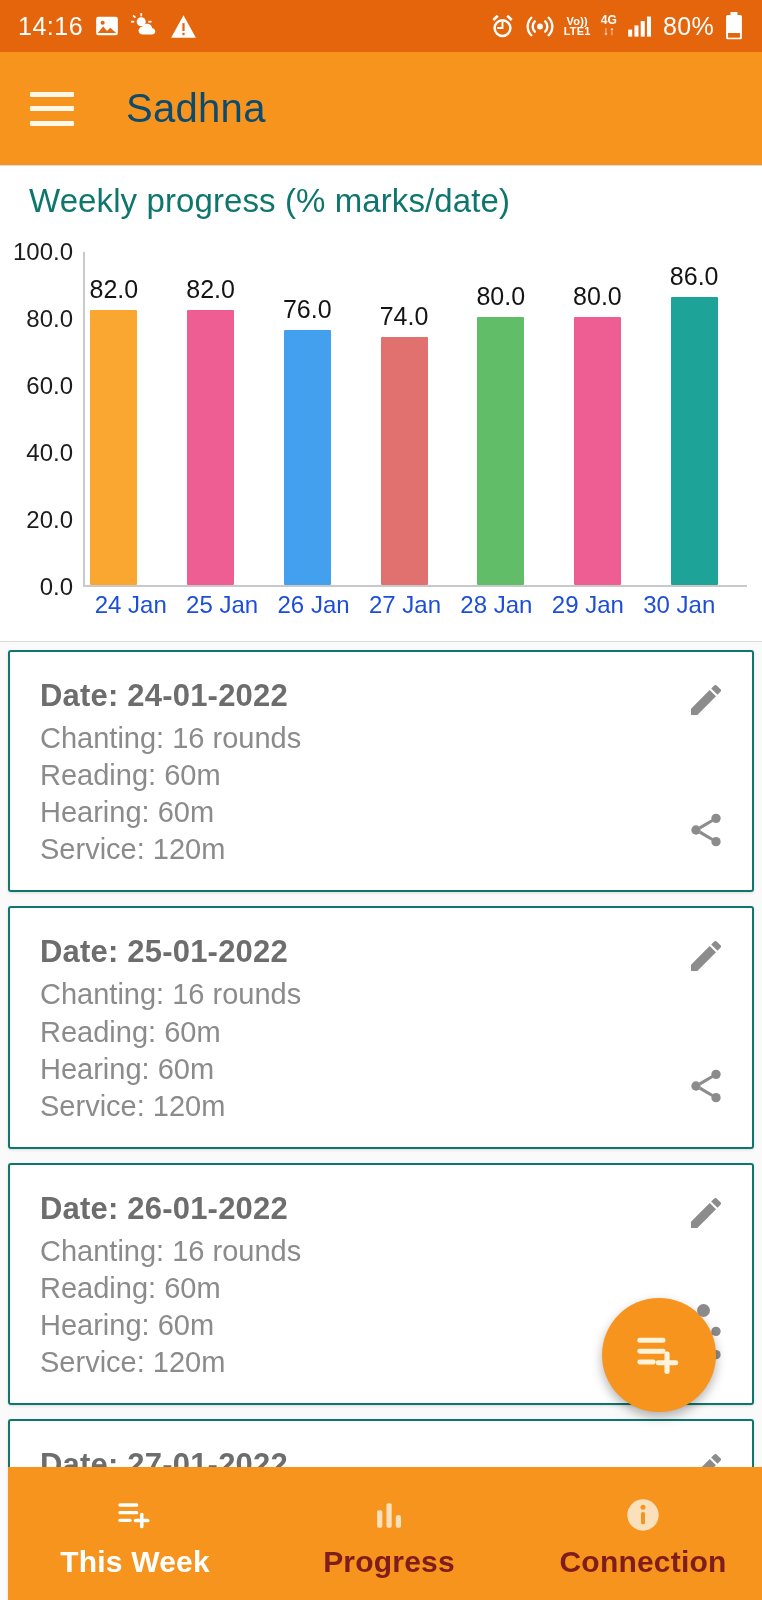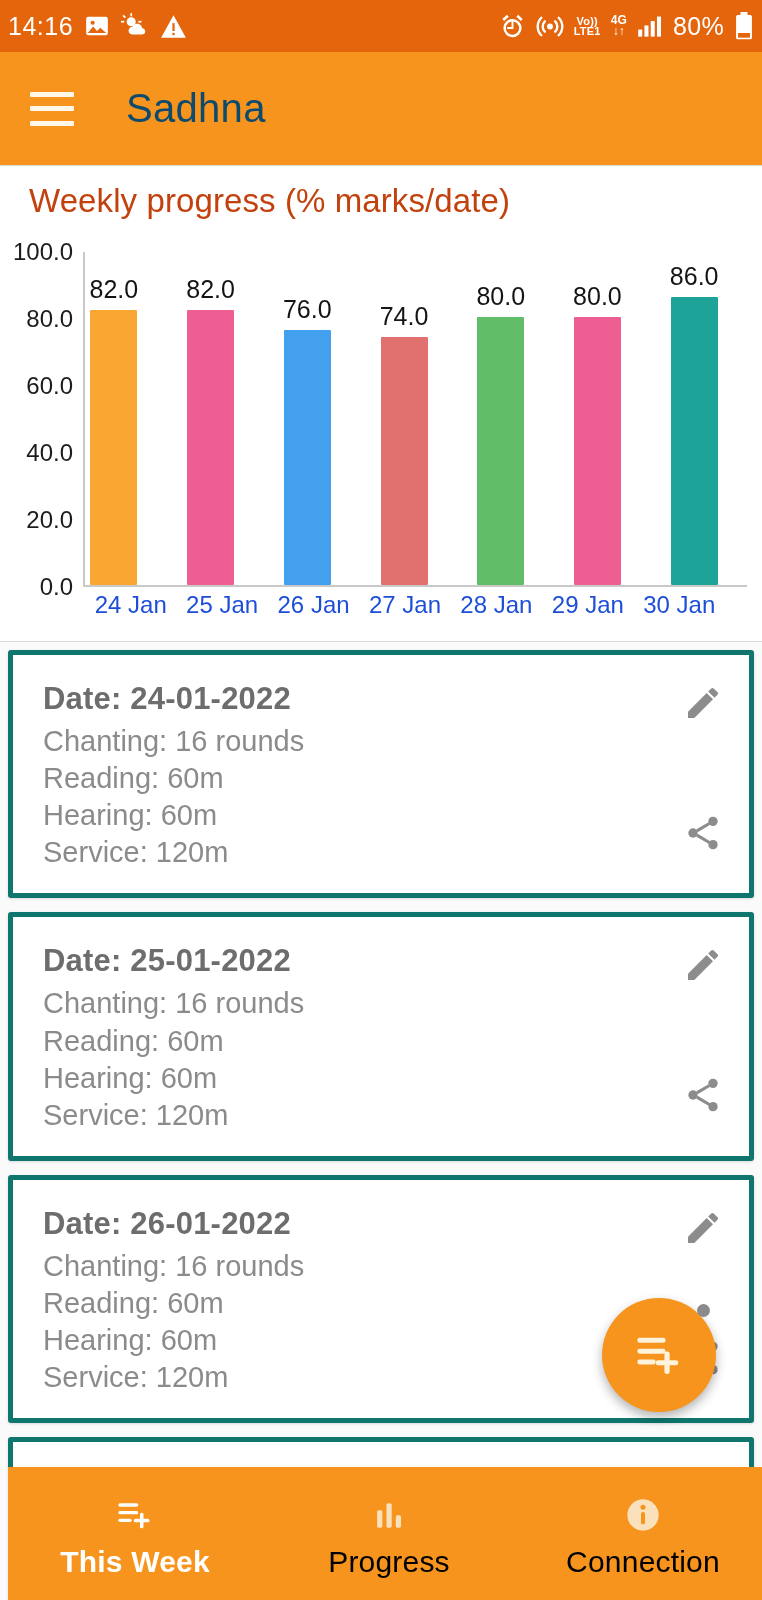--- a/index.html
+++ b/index.html
@@ -6,21 +6,21 @@
   html, body {
     width:762px; height:1600px;
     font-family:"Liberation Sans", sans-serif;
     background:#fafafa; overflow:hidden;
   }
   .phone { position:relative; width:762px; height:1600px; background:#fafafa; }
 
   
   .statusbar {
     height:52px; background:#E4650C; color:#fff;
-    display:flex; align-items:center; padding:0 8px;
+    display:flex; align-items:center; padding:0 18px;
     font-size:25px; letter-spacing:.2px;
   }
   .sb-left { display:flex; align-items:center; gap:11px; }
   .sb-time { font-size:25px; font-weight:400; letter-spacing:.5px; }
   .sb-right { margin-left:auto; display:flex; align-items:center; gap:10px; }
   .sb-ico { display:inline-flex; align-items:center; justify-content:center; }
   .sb-batt-pct { font-size:25px; letter-spacing:.3px; }
   .volte-stack {
     display:flex; flex-direction:column; align-items:center;
     line-height:.95; font-size:11px; font-weight:700;
@@ -42,21 +42,21 @@
     margin-left:52px; color:#0c4a6e; font-size:40px; font-weight:400; letter-spacing:.3px;
   }
 
   
   .chart-card {
     position:absolute; left:-14px; top:165px; width:790px; height:477px;
     background:#fff; border:1px solid #dcdcdc; border-radius:14px;
   }
   .chart-title {
     position:absolute; left:42px; top:16px;
-    font-size:33px; color:#c2410c; font-weight:400; letter-spacing:.1px;
+    font-size:33px; color:#0f766e; font-weight:400; letter-spacing:.1px;
   }
   .plot { position:absolute; left:96px; top:86px; width:640px; height:335px; }
   .axis-y { position:absolute; left:0; top:0; bottom:0; width:2px; background:#c9c9c9; }
   .axis-x { position:absolute; left:0; right:-24px; bottom:0; height:2px; background:#c9c9c9; }
   .ytick {
     position:absolute; right:calc(100% + 10px); transform:translateY(-50%);
     font-size:24px; color:#1c1c1c; white-space:nowrap;
   }
   .bars {
     position:absolute; left:2px; right:0; bottom:2px; top:0;
@@ -72,21 +72,21 @@
   .xlabels {
     position:absolute; left:98px; top:425px; width:640px;
     display:flex;
   }
   .xlab { flex:1; text-align:center; font-size:24px; color:#1d4ed8; }
 
   
   .cards { position:absolute; left:0; top:650px; width:762px; }
   .card {
     position:relative; margin:0 8px 14px 8px; background:#fff;
-    border:5px solid #0f766e; border-radius:3px;
+    border:2px solid #0f766e; border-radius:3px;
     box-shadow:0 1px 3px rgba(0,0,0,.13);
     padding:26px 30px 22px 30px; min-height:236px;
   }
   .card-date {
     font-size:31px; font-weight:700; color:#6d6d6d; letter-spacing:.2px;
     margin-bottom:6px;
   }
   .card-line { font-size:29px; color:#8b8b8b; line-height:1.28; font-weight:400; }
   .card-actions {
     position:absolute; right:26px; top:28px; height:170px;
@@ -112,21 +112,21 @@
   .bottomnav {
     position:absolute; left:8px; bottom:0; width:762px; height:133px;
     background:#F7941D; display:flex; z-index:30;
   }
   .navitem {
     flex:1; display:flex; flex-direction:column; align-items:center;
     justify-content:center; gap:9px; cursor:pointer; padding-top:6px;
   }
   .navlabel { font-size:30px; letter-spacing:.2px; }
   .navitem.active .navlabel { color:#FFFFFF; font-weight:700; }
-  .navitem.dim .navlabel { color:#000000; font-weight:400; }
+  .navitem.dim .navlabel { color:#7f1d1d; font-weight:700; }
   .navicon { height:42px; display:flex; align-items:center; justify-content:center; }
 
   .clip { position:absolute; left:0; top:0; width:762px; height:1600px; overflow:hidden; }
 </style>
 </head>
 <body>
 
 <div class="phone">
 
   <div class="statusbar">

